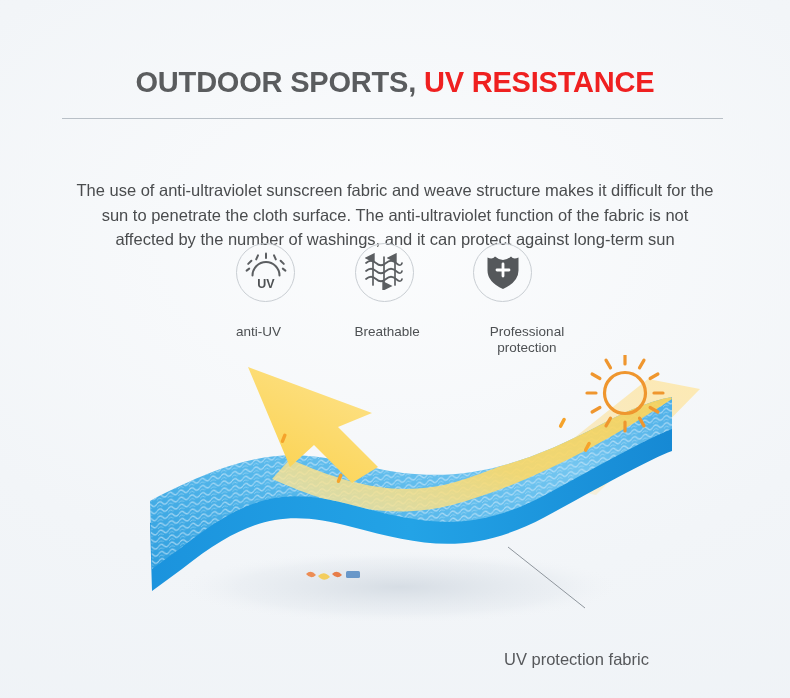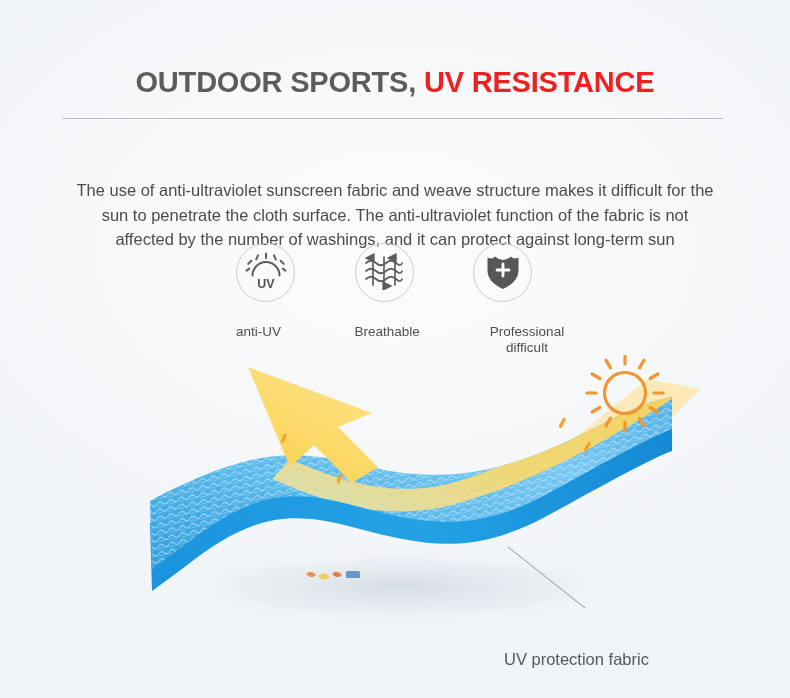--- a/index.html
+++ b/index.html
@@ -181,21 +181,21 @@
           <svg width="36" height="38" viewBox="0 0 36 38">
             <path d="M2.5 5.5 q5 2.5 7.5 -1 q4 3.5 8 3.5 t8 -3.5 q2.5 3.5 7.5 1
                      v13 q0 11.5 -15.5 18.5 Q2.5 30 2.5 18.5 Z" fill="#55585b"></path>
             <g stroke="#ffffff" stroke-width="2.8" stroke-linecap="round">
               <line x1="18" y1="12" x2="18" y2="24"></line>
               <line x1="12" y1="18" x2="24" y2="18"></line>
             </g>
           </svg>
         </span>
       </div>
-      <div class="feature-label">Professional difficult</div>
+      <div class="feature-label">Professional protection</div>
     </div>
 
   </div>
 
   <div id="illustration">
     <svg width="790" height="300" viewBox="0 0 790 300">
       <defs>
 
         <linearGradient id="gTop" x1="0" y1="1" x2="1" y2="0">
           <stop offset="0%" stop-color="#2e9ede"></stop>

